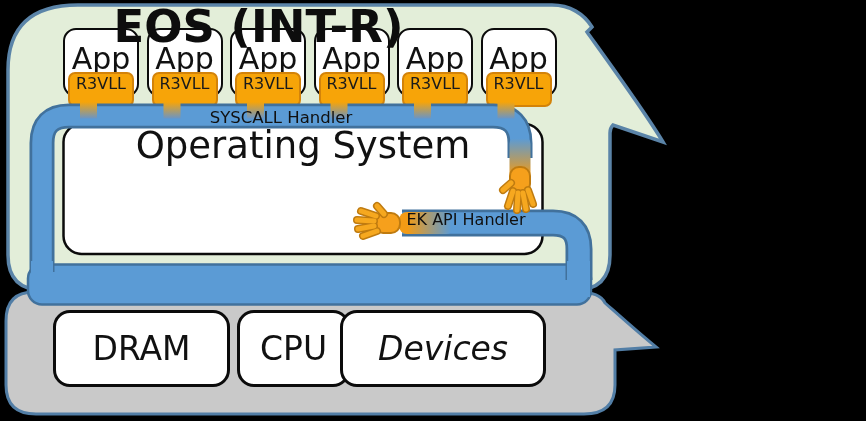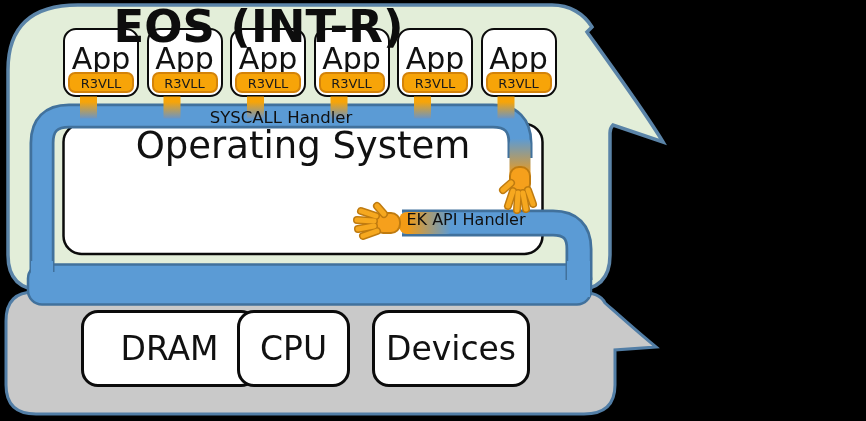--- a/index.html
+++ b/index.html
@@ -7,23 +7,23 @@
          font-family:"DejaVu Sans","Liberation Sans",sans-serif;}
   #scene svg{position:absolute;left:0;top:0;pointer-events:none;}
   #svg-base{z-index:1;}
   #mid-layer{position:absolute;left:0;top:0;width:866px;height:421px;z-index:2;}
   #svg-pipes{z-index:3;}
   #label-layer{position:absolute;left:0;top:0;width:866px;height:421px;z-index:4;pointer-events:none;}
 
   .app{position:absolute;top:28px;width:76px;height:69px;background:#fff;
        border:2.5px solid #0b0b0b;border-radius:13px;box-sizing:border-box;}
   .app-label{display:block;text-align:center;margin-top:13px;font-size:30px;color:#111;line-height:32px;}
-  .badge{position:absolute;left:3px;top:42px;width:66px;height:21px;box-sizing:border-box;
+  .badge{position:absolute;left:3px;top:42px;width:66px;height:35px;box-sizing:border-box;
          background:#f7a408;border:2px solid #d3830a;border-radius:7px;
-         color:#1a1a1a;font-size:13px;text-align:center;line-height:20px;}
+         color:#1a1a1a;font-size:16px;text-align:center;line-height:20px;}
 
   .os-text-wrap{position:absolute;left:63px;top:124px;width:480px;height:128px;
                 display:flex;align-items:flex-start;justify-content:center;}
   .os-text{font-size:37px;color:#111;}
 
   .hw{position:absolute;top:310px;height:77px;background:#fff;border:3px solid #0b0b0b;
       border-radius:17px;box-sizing:border-box;display:flex;align-items:center;justify-content:center;}
   .hw-label{font-size:33px;color:#111;}
 
   .pipe-label{position:absolute;color:#101010;text-align:center;}
@@ -72,27 +72,27 @@
         </div>
         <div class="app" style="left: 480.5px;">
           <span class="app-label">App</span>
           <div class="badge">R3VLL</div>
         </div>
       </div>
     <div class="os-text-wrap">
       <span class="os-text">Operating System</span>
     </div>
     <div id="hw-layer">
-        <div class="hw" style="left: 53px; width: 177px; margin-left: 28px;">
+        <div class="hw" style="left: 53px; width: 177px;">
           <span class="hw-label">DRAM</span>
         </div>
         <div class="hw" style="left: 237px; width: 113px;">
           <span class="hw-label">CPU</span>
         </div>
-        <div class="hw" style="left: 372px; width: 158px;">
+        <div class="hw" style="left: 340px; width: 206px; font-style: italic;">
           <span class="hw-label">Devices</span>
         </div>
       </div>
   </div>
 
   <svg id="svg-pipes" width="866" height="421" viewBox="0 0 866 421">
     <defs>
       <linearGradient id="gradConn" x1="0" y1="0" x2="0" y2="1">
         <stop offset="0.25" stop-color="#f7a408"></stop>
           <stop offset="1" stop-color="#6b95c4"></stop>

